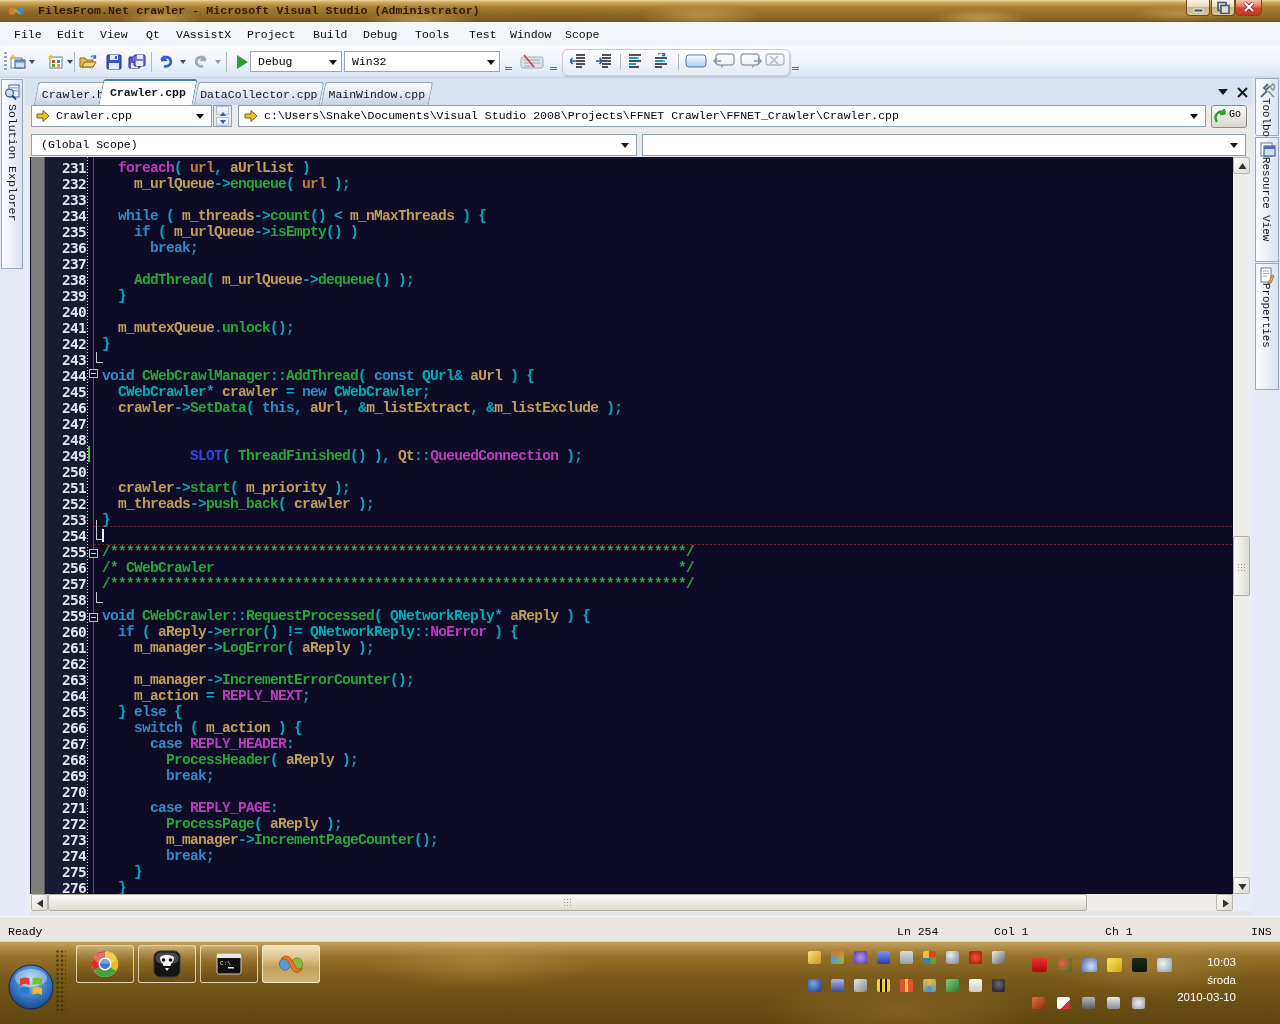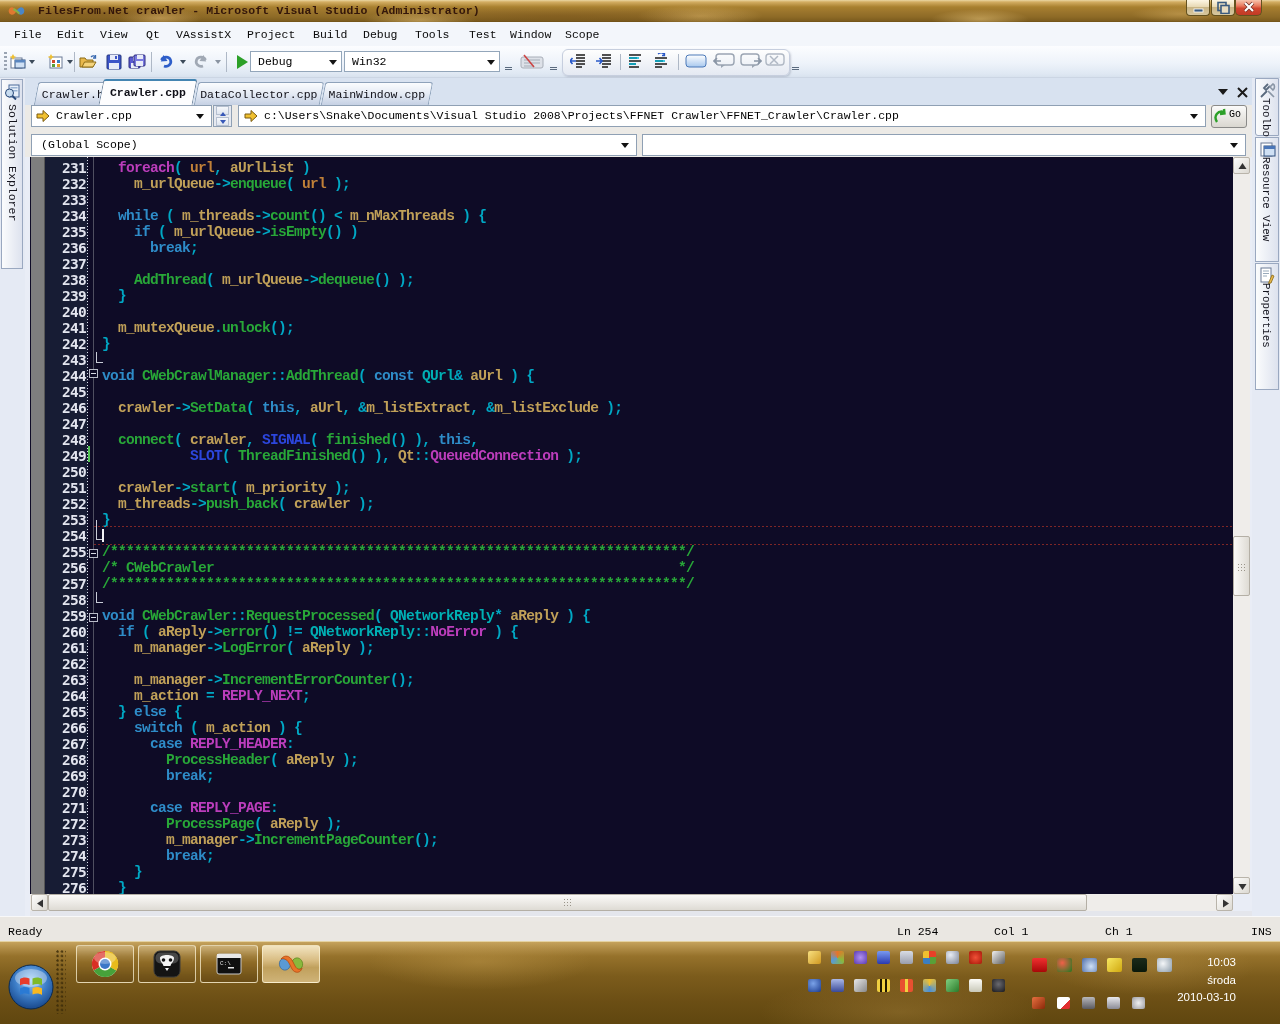--- a/index.html
+++ b/index.html
@@ -401,22 +401,22 @@
 <div class="cl" style="top:3px"><span>  </span><span class="m">foreach</span><span class="p">( </span><span class="o">url</span><span class="p">, </span><span class="v">aUrlList</span><span class="p"> )</span></div>
 <div class="cl" style="top:19px"><span>    </span><span class="v">m_urlQueue</span><span class="p">-&gt;</span><span class="f">enqueue</span><span class="p">( </span><span class="o">url</span><span class="p"> );</span></div>
 <div class="cl" style="top:51px"><span>  </span><span class="k">while</span><span class="p"> ( </span><span class="v">m_threads</span><span class="p">-&gt;</span><span class="f">count</span><span class="p">() &lt; </span><span class="v">m_nMaxThreads</span><span class="p"> ) {</span></div>
 <div class="cl" style="top:67px"><span>    </span><span class="k">if</span><span class="p"> ( </span><span class="v">m_urlQueue</span><span class="p">-&gt;</span><span class="f">isEmpty</span><span class="p">() )</span></div>
 <div class="cl" style="top:83px"><span>      </span><span class="k">break</span><span class="p">;</span></div>
 <div class="cl" style="top:115px"><span>    </span><span class="f">AddThread</span><span class="p">( </span><span class="v">m_urlQueue</span><span class="p">-&gt;</span><span class="f">dequeue</span><span class="p">() );</span></div>
 <div class="cl" style="top:131px"><span>  </span><span class="p">}</span></div>
 <div class="cl" style="top:163px"><span>  </span><span class="v">m_mutexQueue</span><span class="p">.</span><span class="f">unlock</span><span class="p">();</span></div>
 <div class="cl" style="top:179px"><span class="p">}</span></div>
 <div class="cl" style="top:211px"><span class="k">void </span><span class="f">CWebCrawlManager</span><span class="p">::</span><span class="f">AddThread</span><span class="p">( </span><span class="k">const </span><span class="t">QUrl</span><span class="p">&amp; </span><span class="v">aUrl</span><span class="p"> ) {</span></div>
+<div class="cl" style="top:227px"><span>  </span><span class="t">CWebCrawler</span><span class="p">* </span><span class="v">crawler</span><span class="p"> = </span><span class="k">new </span><span class="t">CWebCrawler</span><span class="p">;</span></div>
 <div class="cl" style="top:243px"><span>  </span><span class="v">crawler</span><span class="p">-&gt;</span><span class="f">SetData</span><span class="p">( </span><span class="k">this</span><span class="p">, </span><span class="v">aUrl</span><span class="p">, &amp;</span><span class="v">m_listExtract</span><span class="p">, &amp;</span><span class="v">m_listExclude</span><span class="p"> );</span></div>
-<div class="cl" style="top:275px"><span>  </span><span class="f">connect</span><span class="p">( </span><span class="v">crawler</span><span class="p">, </span><span class="K">SIGNAL</span><span class="p">( </span><span class="f">finished</span><span class="p">() ), </span><span class="k">this</span><span class="p">,</span></div>
 <div class="cl" style="top:291px"><span>           </span><span class="K">SLOT</span><span class="p">( </span><span class="f">ThreadFinished</span><span class="p">() ), </span><span class="v">Qt</span><span class="p">::</span><span class="m">QueuedConnection</span><span class="p"> );</span></div>
 <div class="cl" style="top:323px"><span>  </span><span class="v">crawler</span><span class="p">-&gt;</span><span class="f">start</span><span class="p">( </span><span class="v">m_priority</span><span class="p"> );</span></div>
 <div class="cl" style="top:339px"><span>  </span><span class="v">m_threads</span><span class="p">-&gt;</span><span class="f">push_back</span><span class="p">( </span><span class="v">crawler</span><span class="p"> );</span></div>
 <div class="cl" style="top:355px"><span class="p">}</span></div>
 <div class="cl" style="top:387px"><span class="c">/************************************************************************/</span></div>
 <div class="cl" style="top:403px"><span class="c">/* CWebCrawler                                                          */</span></div>
 <div class="cl" style="top:419px"><span class="c">/************************************************************************/</span></div>
 <div class="cl" style="top:467px"><span>  </span><span class="k">if</span><span class="p"> ( </span><span class="v">aReply</span><span class="p">-&gt;</span><span class="f">error</span><span class="p">() != </span><span class="t">QNetworkReply</span><span class="p">::</span><span class="m">NoError</span><span class="p"> ) {</span></div>
 <div class="cl" style="top:451px"><span class="k">void </span><span class="f">CWebCrawler</span><span class="p">::</span><span class="f">RequestProcessed</span><span class="p">( </span><span class="t">QNetworkReply</span><span class="p">* </span><span class="v">aReply</span><span class="p"> ) {</span></div>
 <div class="cl" style="top:483px"><span>    </span><span class="v">m_manager</span><span class="p">-&gt;</span><span class="f">LogError</span><span class="p">( </span><span class="v">aReply</span><span class="p"> );</span></div>

